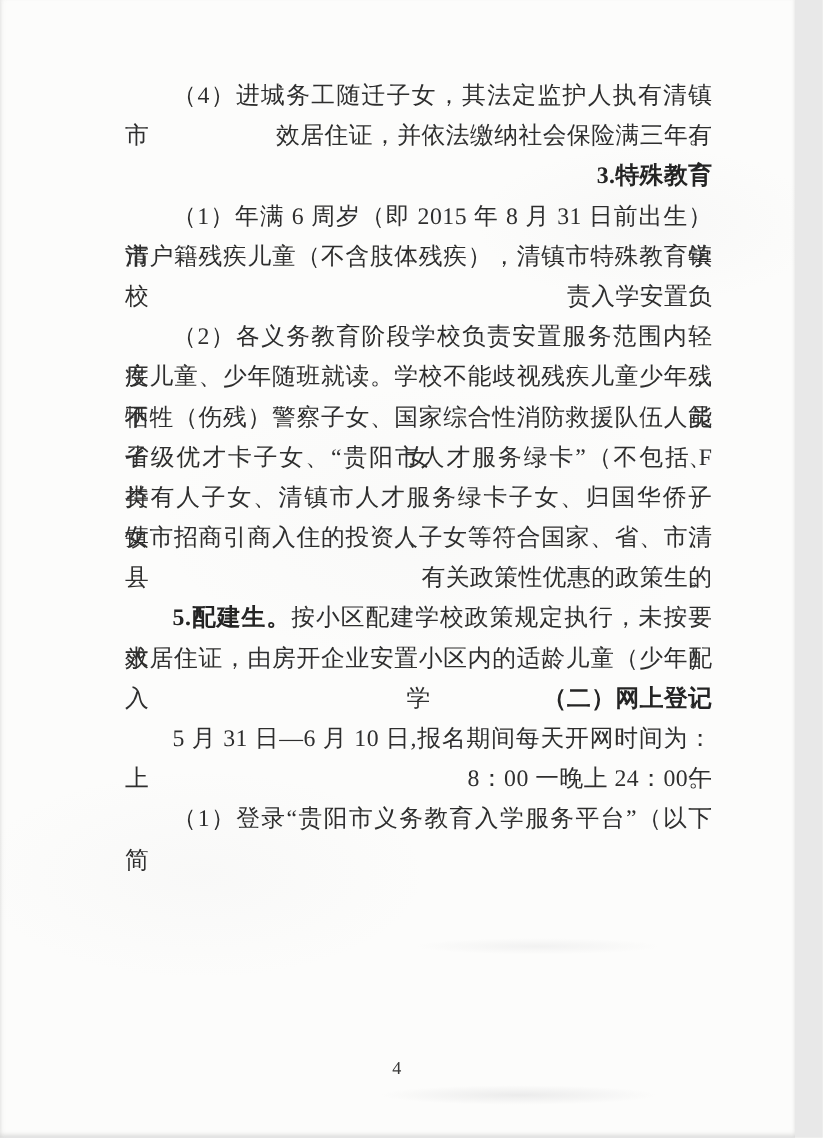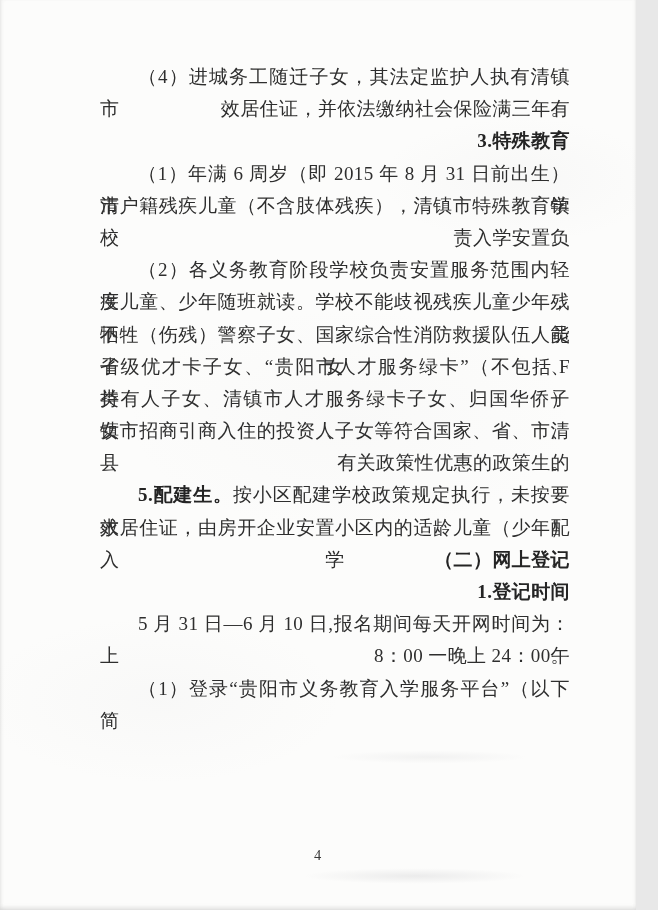--- a/index.html
+++ b/index.html
@@ -82,19 +82,18 @@
       <div class="line ind j"><span>（2）各义务教育阶段学校负责安置服务范围内轻度残</span></div>
       <div class="line j"><span>疾儿童、少年随班就读。学校不能歧视残疾儿童少年，不能</span></div>
       <div class="line j"><span>牺牲（伤残）警察子女、国家综合性消防救援队伍人员子女、</span></div>
       <div class="line j"><span>省级优才卡子女、“贵阳市人才服务绿卡”（不包括 F 类）</span></div>
       <div class="line j"><span>持有人子女、清镇市人才服务绿卡子女、归国华侨子女、清</span></div>
       <div class="line j"><span>镇市招商引商入住的投资人子女等符合国家、省、市、县的</span></div>
       <div class="line"><span>有关政策性优惠的政策生。</span></div>
       <div class="line ind j"><span class="b">5.配建生。</span><span>按小区配建学校政策规定执行，未按要求配</span></div>
       <div class="line j"><span>效居住证，由房开企业安置小区内的适龄儿童（少年）入学。</span></div>
       <div class="line ind"><span class="b">（二）网上登记</span></div>
-      <div class="line ind"><span class="b">1.登记时间</span></div>
       <div class="line ind j"><span>5 月 31 日—6 月 10 日,报名期间每天开网时间为：上午</span></div>
       <div class="line"><span>8：00 一晚上 24：00。</span></div>
       <div class="line ind j"><span>（1）登录“贵阳市义务教育入学服务平台”（以下简</span></div>
     </main>
   <footer class="pagenum">4</footer>
 </div>
 
 </body></html>

